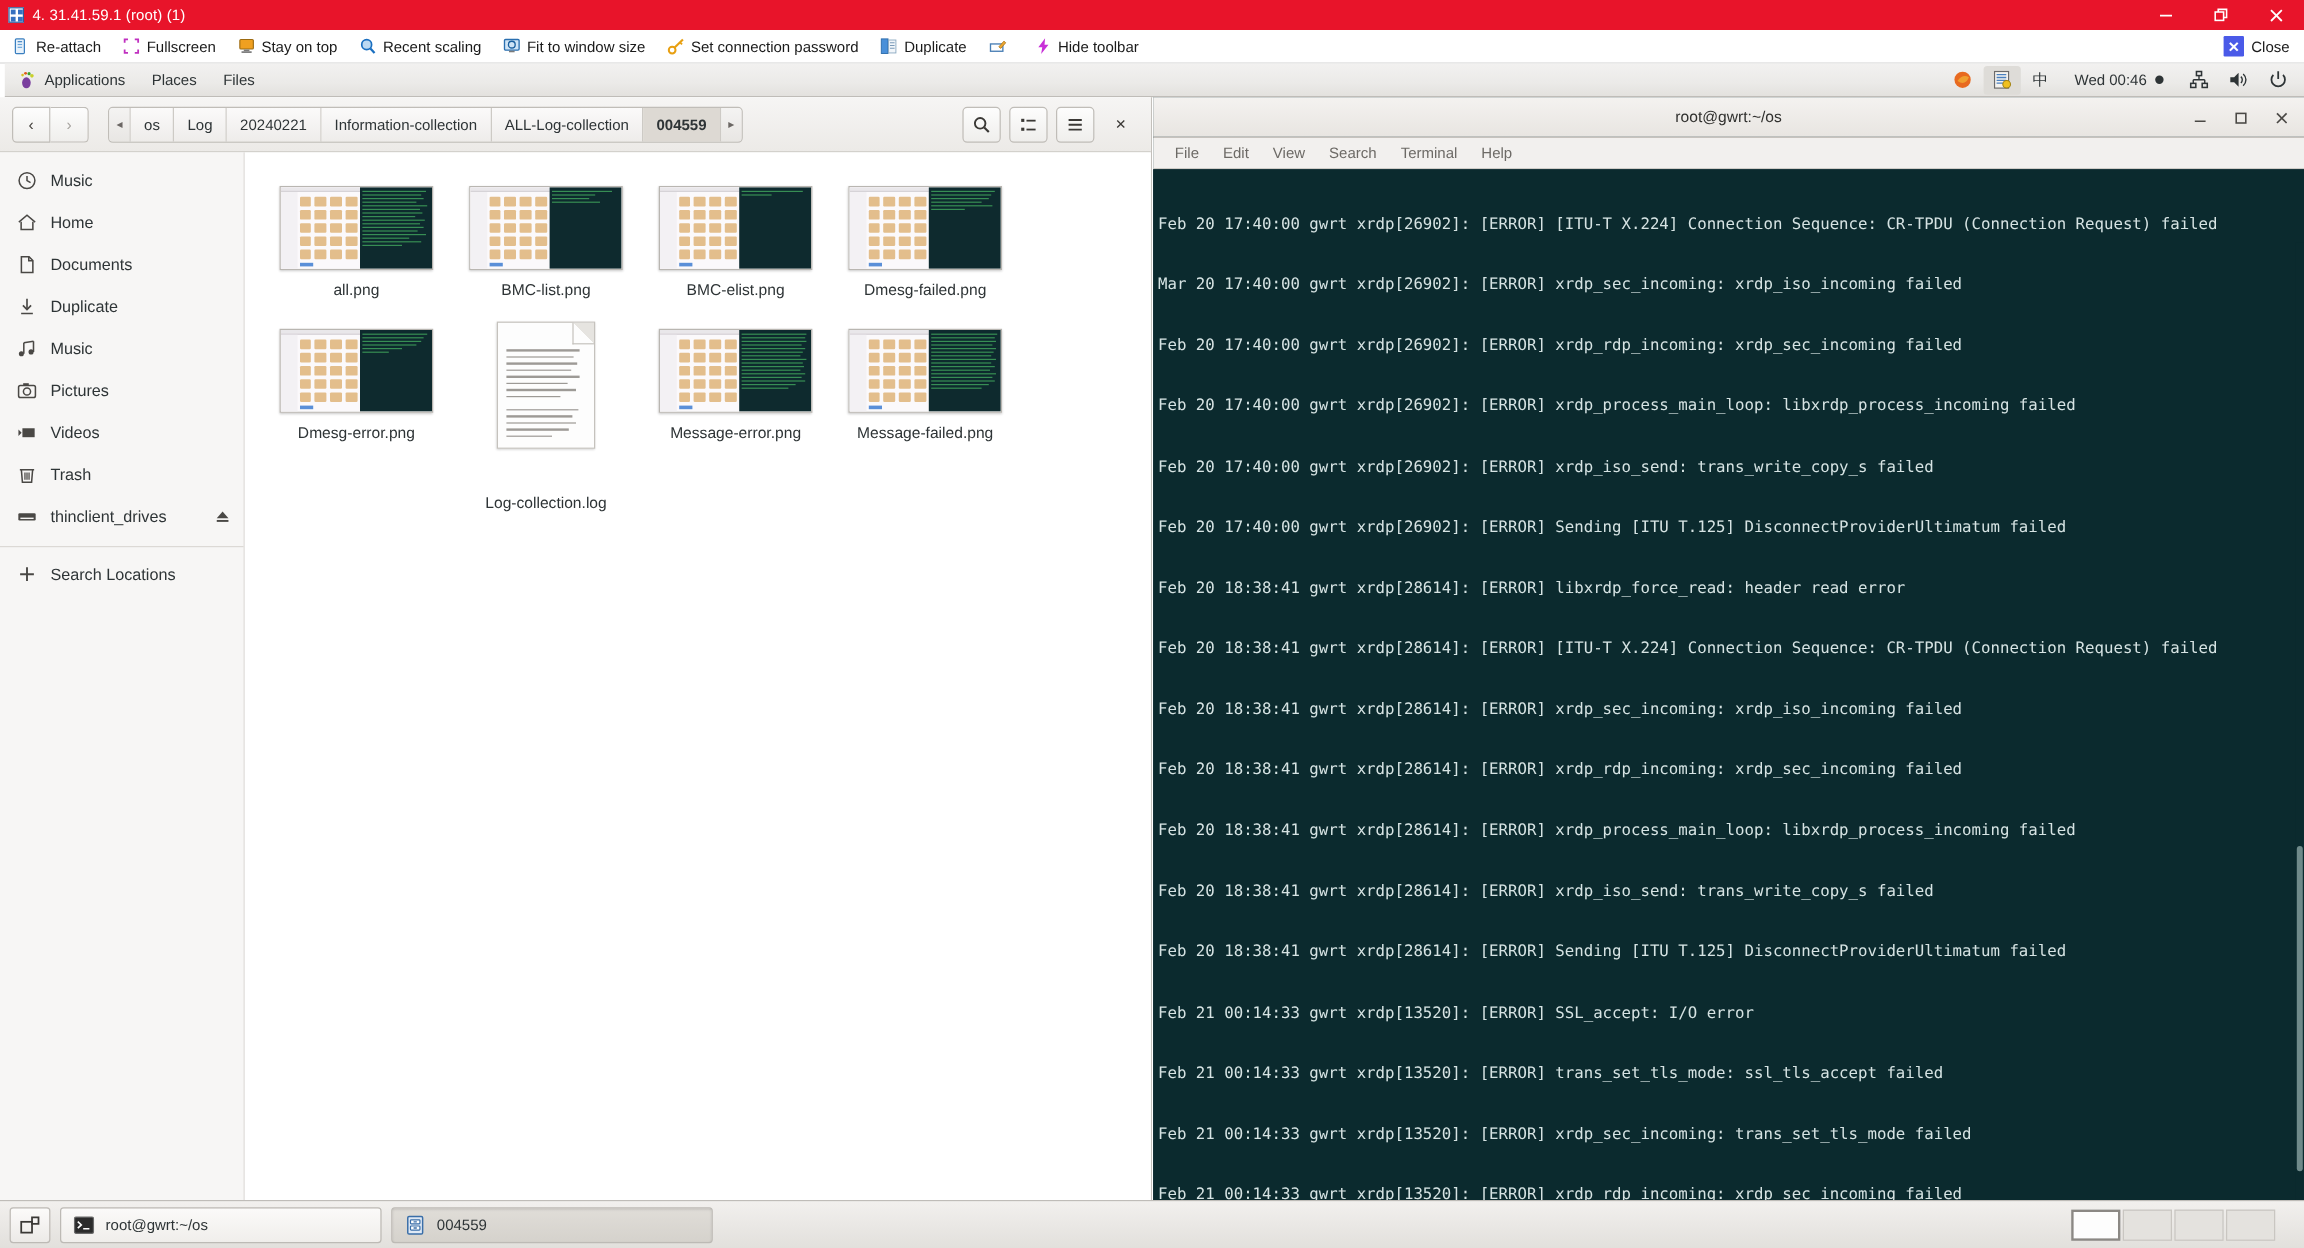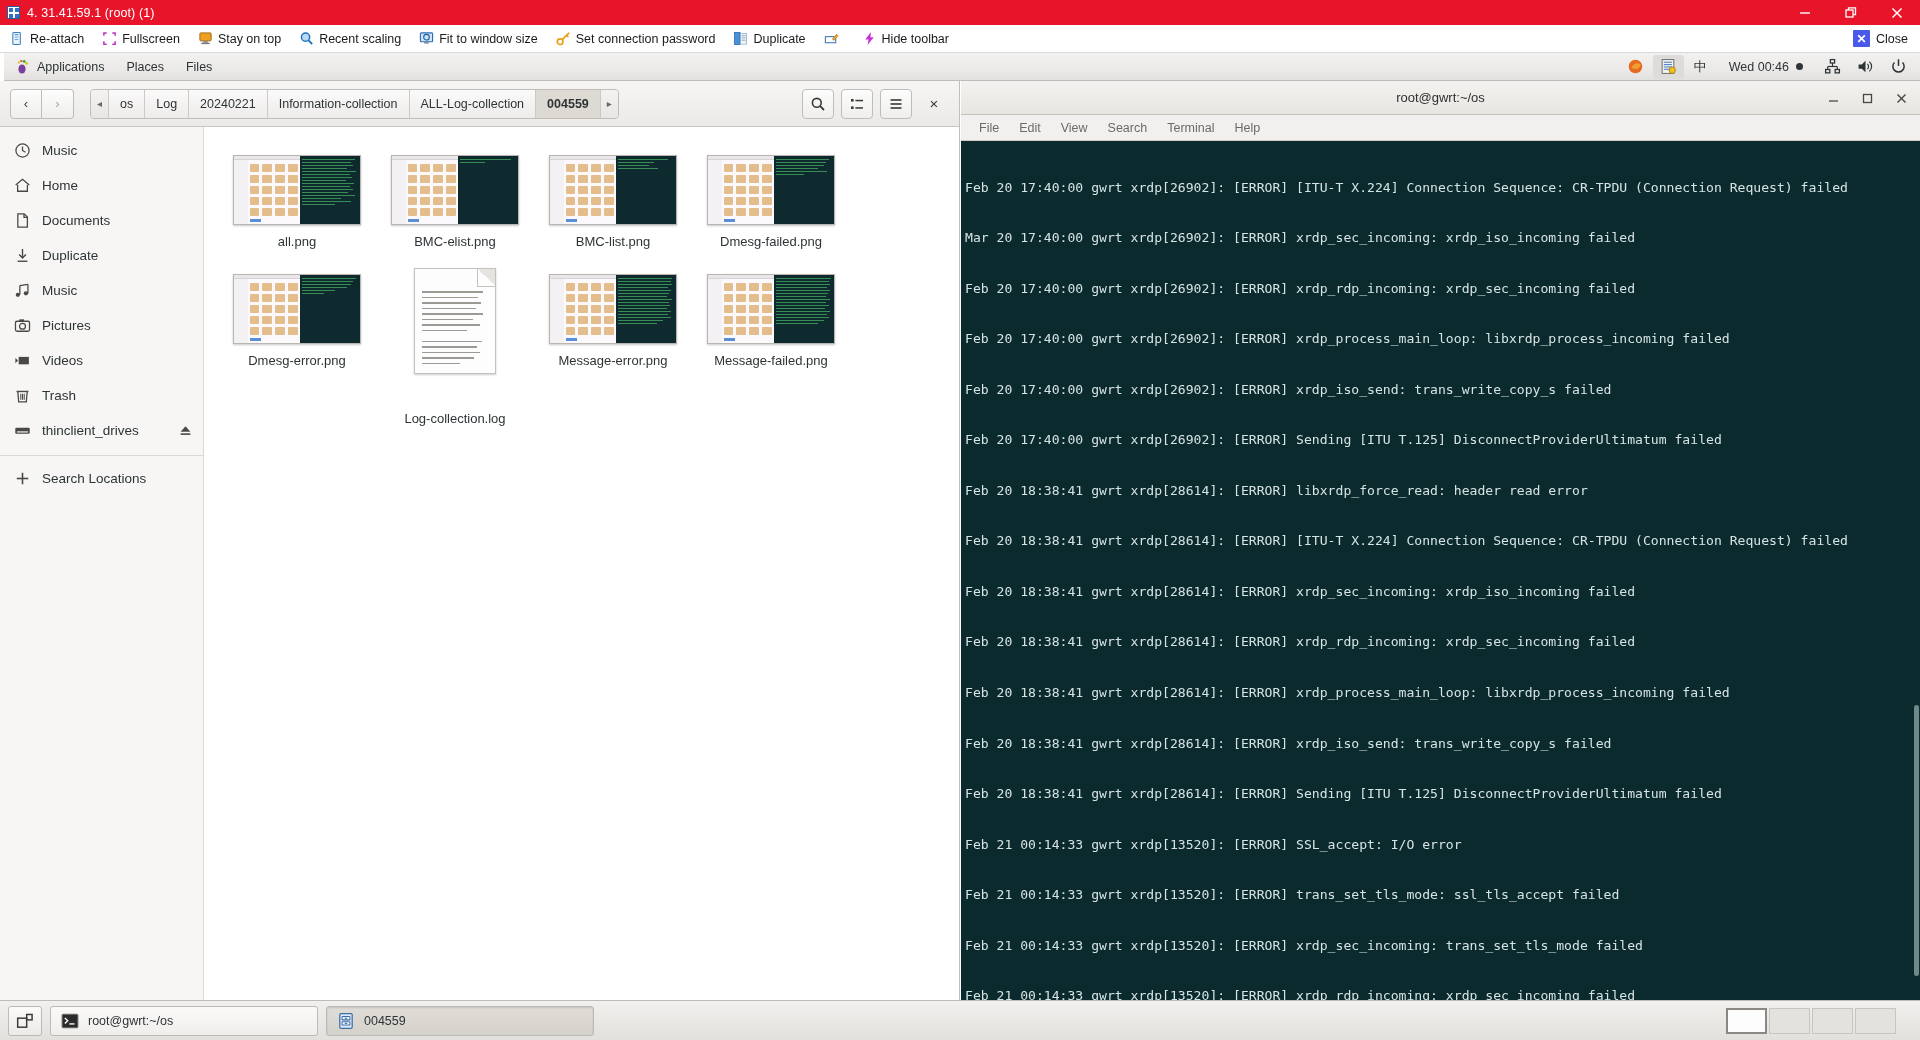--- a/index.html
+++ b/index.html
@@ -612,27 +612,29 @@
                       <i></i>
                       <i></i>
                       <i></i>
                       <i></i>
                       <i></i>
                     </div>
                   <div class="shot-sel"></div>
                   </div>
                 <div class="shot-right">
                     <div class="shot-term-lines">
-                  <span style="width:92%"></span>
-                      <span style="width:45%"></span>
+                  <span style="width:90%"></span>
+                      <span style="width:65%"></span>
+                      <span style="width:55%"></span>
+                      <span style="width:72%"></span>
                     </div>
                   </div>
               </div>
             </div>
-            <div class="fname">BMC-elist.png</div>
+            <div class="fname">BMC-list.png</div>
           </div>
 
           <div class="file-cell">
             <div class="thumb">
               <div class="shot">
                 <div class="shot-left">
                     <div class="shot-topbar"></div>
                     <div class="shot-sideb"></div>
                   <div class="shot-files">
                       <i></i>
@@ -653,29 +655,27 @@
                       <i></i>
                       <i></i>
                       <i></i>
                       <i></i>
                       <i></i>
                     </div>
                   <div class="shot-sel"></div>
                   </div>
                 <div class="shot-right">
                     <div class="shot-term-lines">
-                  <span style="width:90%"></span>
-                      <span style="width:65%"></span>
-                      <span style="width:55%"></span>
-                      <span style="width:72%"></span>
+                  <span style="width:92%"></span>
+                      <span style="width:45%"></span>
                     </div>
                   </div>
               </div>
             </div>
-            <div class="fname">BMC-list.png</div>
+            <div class="fname">BMC-elist.png</div>
           </div>
 
           <div class="file-cell">
             <div class="thumb">
               <div class="shot">
                 <div class="shot-left">
                     <div class="shot-topbar"></div>
                     <div class="shot-sideb"></div>
                   <div class="shot-files">
                       <i></i>

